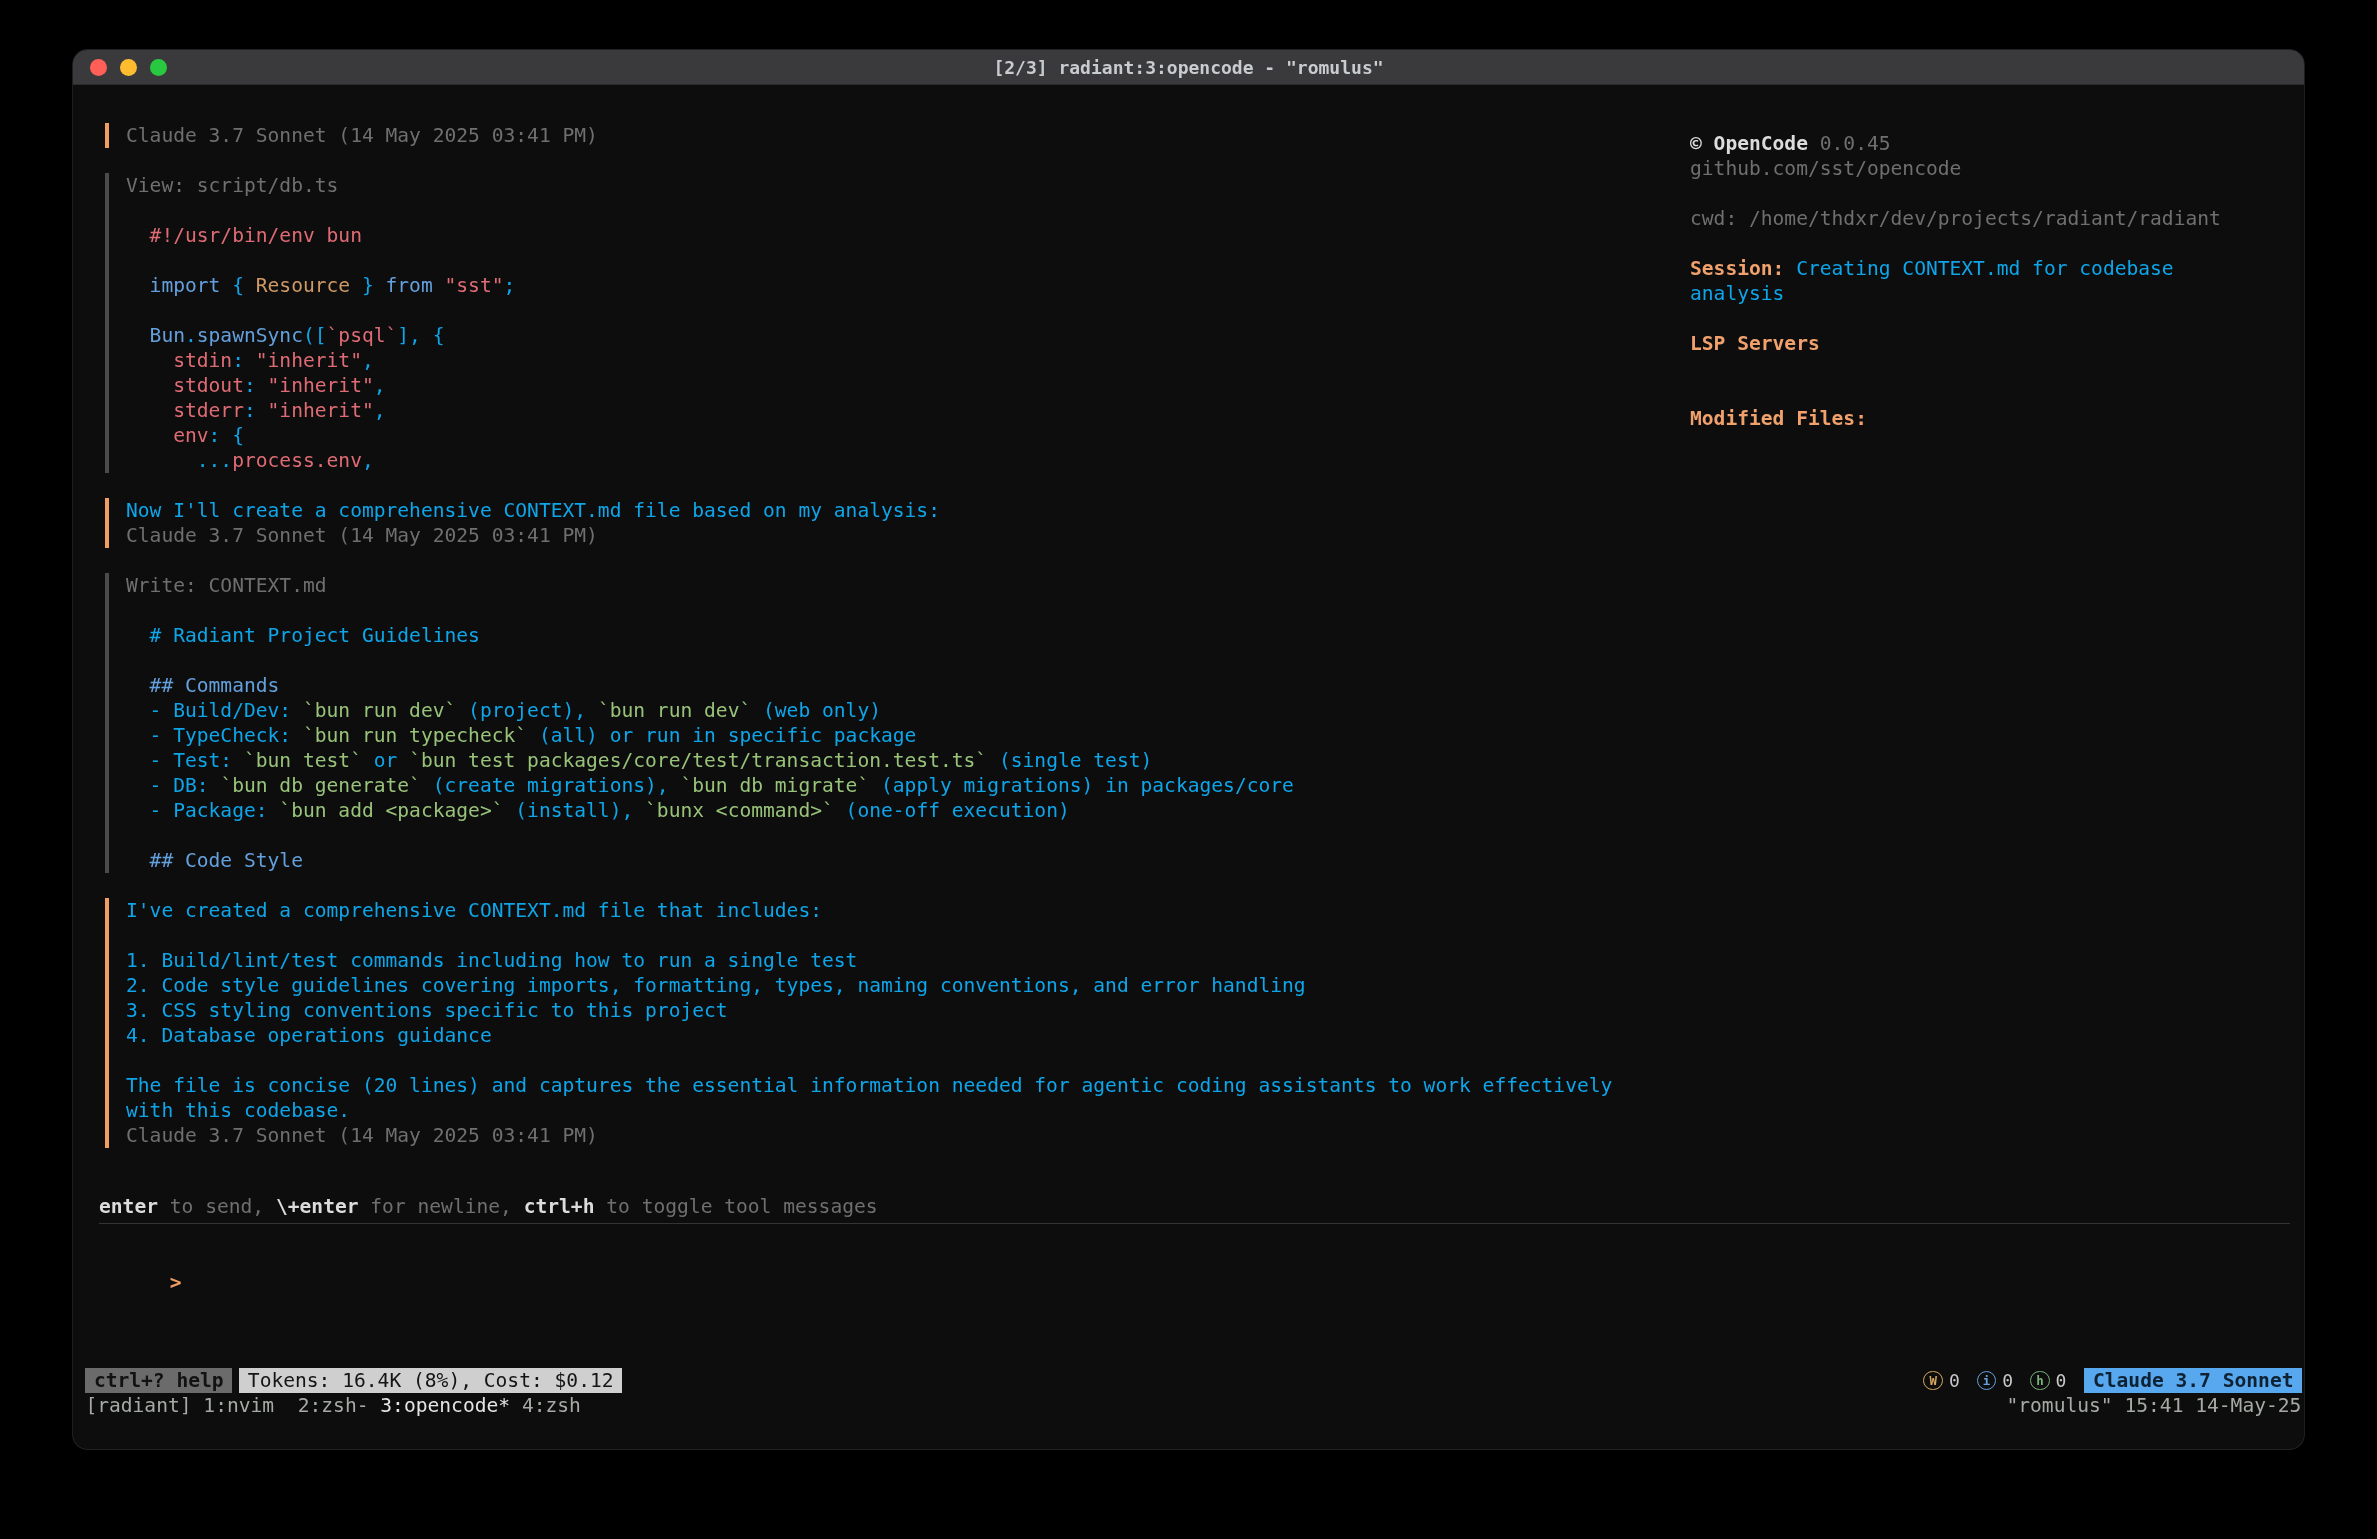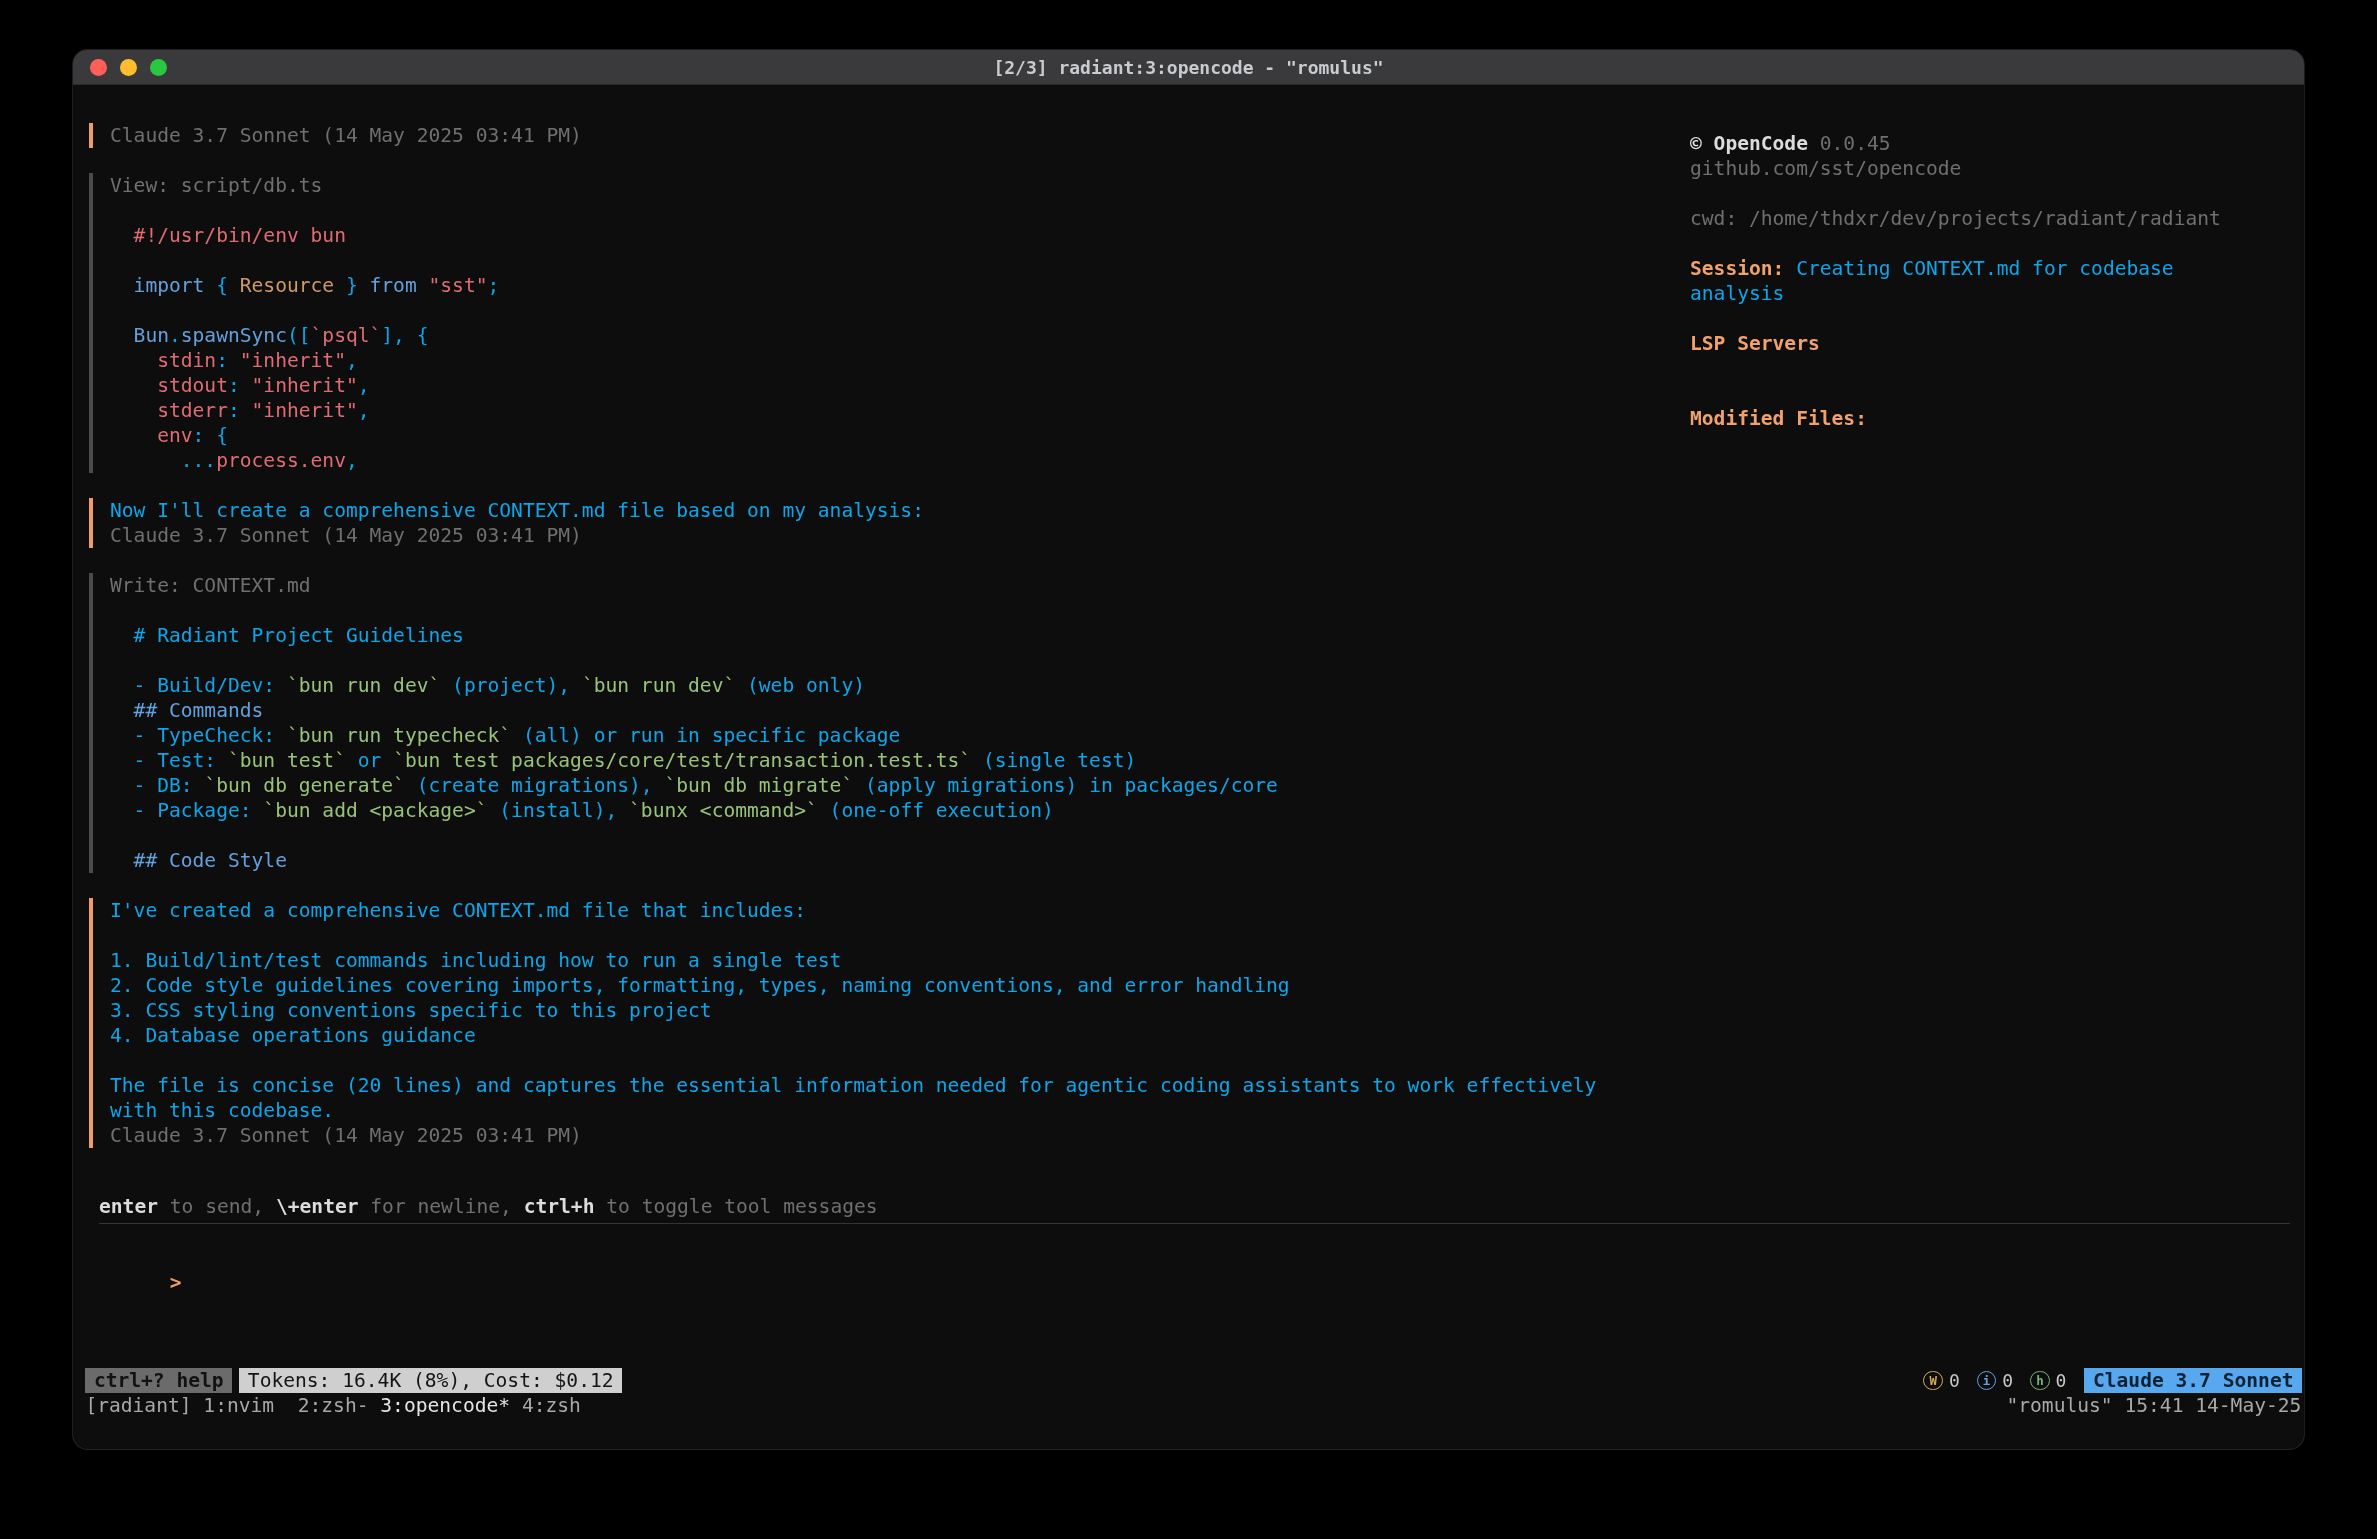--- a/index.html
+++ b/index.html
@@ -15,21 +15,21 @@
               display:flex; align-items:center; justify-content:center;
               border-bottom:0.7px solid #2a2a2b; }
   .traffic { position:absolute; left:17px; top:0; height:35px; display:flex; align-items:center; gap:13px; }
   .light { width:17px; height:17px; border-radius:50%; display:inline-block; }
   .light.red    { background:#ff5f57; }
   .light.yellow { background:#febc2e; }
   .light.green  { background:#28c840; }
   .title { font-size:18px; font-weight:bold; color:#c9cccf; letter-spacing:0; }
 
   .content { position:relative; flex:0 0 1283px; font-size:19.6px; line-height:25px; }
-  .chat    { position:absolute; left:16px; top:38px; width:1533px; }
+  .chat    { position:absolute; left:32px; top:38px; width:1533px; }
   .block   { border-left:4.6px solid #4b4b4b; padding-left:17px; margin-bottom:25px; }
   .block-accent { border-left-color:#ef9d62; }
   .line    { height:25px; white-space:pre; }
 
   .sidebar { position:absolute; left:1617px; top:46px; width:607px; }
 
   .help-line { position:absolute; left:26px; top:1109px; white-space:pre; }
   .divider   { position:absolute; left:26px; right:14.4px; top:1138px; height:1.3px; background:#343434; }
   .prompt-row { position:absolute; left:26px; top:1160px; right:14.4px; height:25px; white-space:pre; }
   .prompt-symbol { color:#ef9d62; font-weight:bold; }
@@ -101,22 +101,22 @@
         </div>
       <div class="block block-accent">
           <div class="line"><span class="c-white">Now I'll create a comprehensive CONTEXT.md file based on my analysis:</span></div>
           <div class="line"><span class="c-gray">Claude 3.7 Sonnet (14 May 2025 03:41 PM)</span></div>
         </div>
       <div class="block block-tool">
           <div class="line"><span class="c-gray">Write: CONTEXT.md</span></div>
           <div class="line">&nbsp;</div>
           <div class="line"><span class="c-white">  # Radiant Project Guidelines</span></div>
           <div class="line">&nbsp;</div>
+          <div class="line"><span class="c-white">  </span><span class="c-blue">## Commands</span></div>
           <div class="line"><span class="c-white">  - Build/Dev: </span><span class="c-green">`bun run dev`</span><span class="c-white"> (project), </span><span class="c-green">`bun run dev`</span><span class="c-white"> (web only)</span></div>
-          <div class="line"><span class="c-white">  </span><span class="c-blue">## Commands</span></div>
           <div class="line"><span class="c-white">  - TypeCheck: </span><span class="c-green">`bun run typecheck`</span><span class="c-white"> (all) or run in specific package</span></div>
           <div class="line"><span class="c-white">  - Test: </span><span class="c-green">`bun test`</span><span class="c-white"> or </span><span class="c-green">`bun test packages/core/test/transaction.test.ts`</span><span class="c-white"> (single test)</span></div>
           <div class="line"><span class="c-white">  - DB: </span><span class="c-green">`bun db generate`</span><span class="c-white"> (create migrations), </span><span class="c-green">`bun db migrate`</span><span class="c-white"> (apply migrations) in packages/core</span></div>
           <div class="line"><span class="c-white">  - Package: </span><span class="c-green">`bun add &lt;package&gt;`</span><span class="c-white"> (install), </span><span class="c-green">`bunx &lt;command&gt;`</span><span class="c-white"> (one-off execution)</span></div>
           <div class="line">&nbsp;</div>
           <div class="line"><span class="c-white">  </span><span class="c-blue">## Code Style</span></div>
         </div>
       <div class="block block-accent">
           <div class="line"><span class="c-white">I've created a comprehensive CONTEXT.md file that includes:</span></div>
           <div class="line">&nbsp;</div>

